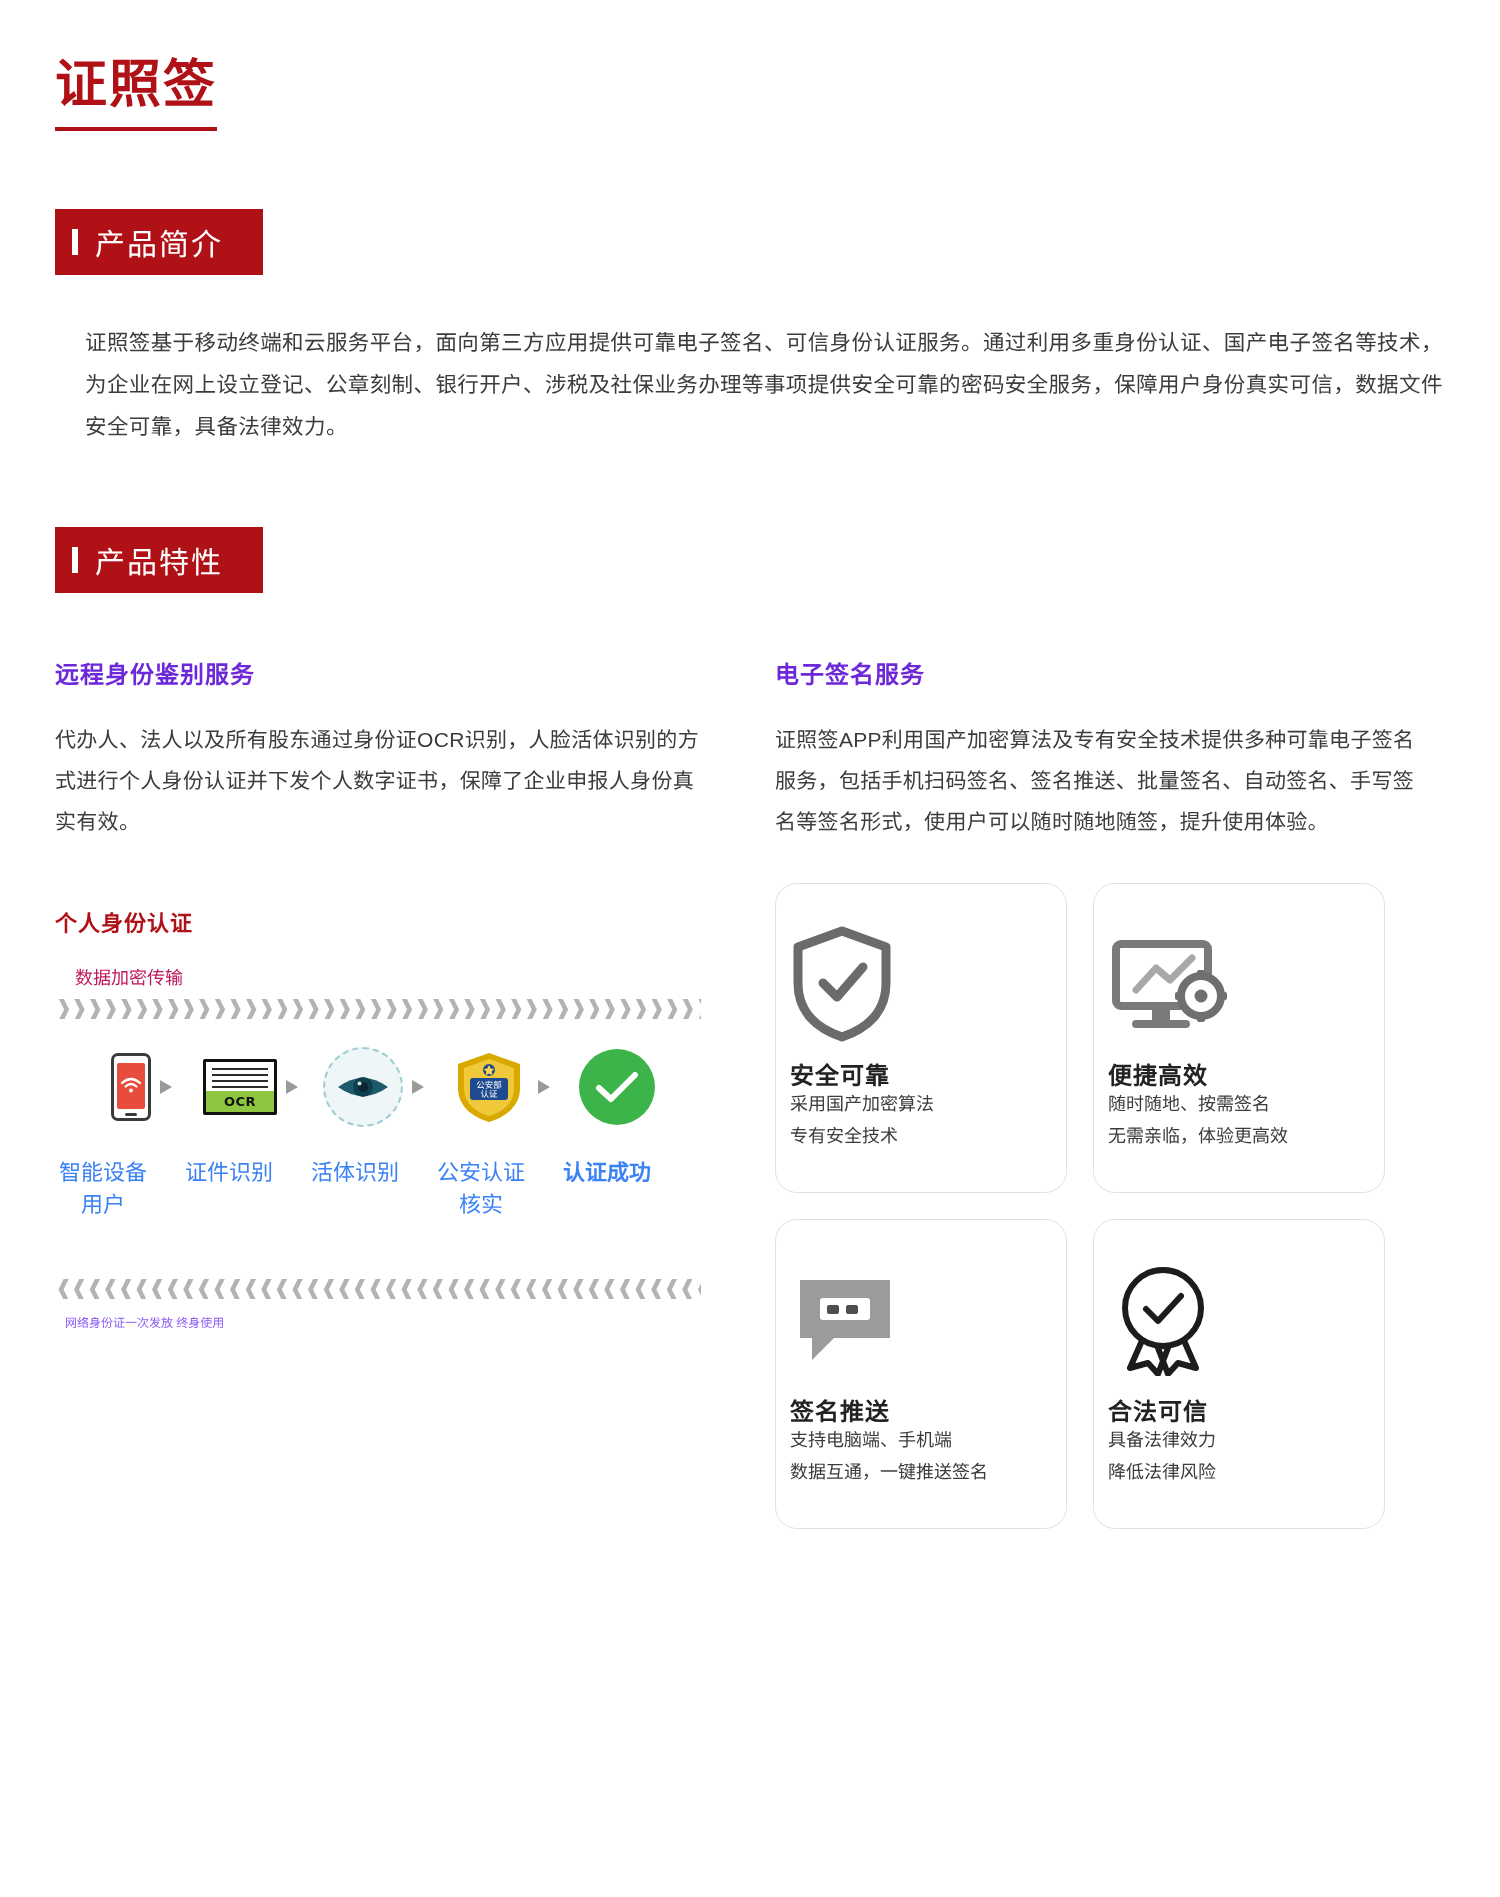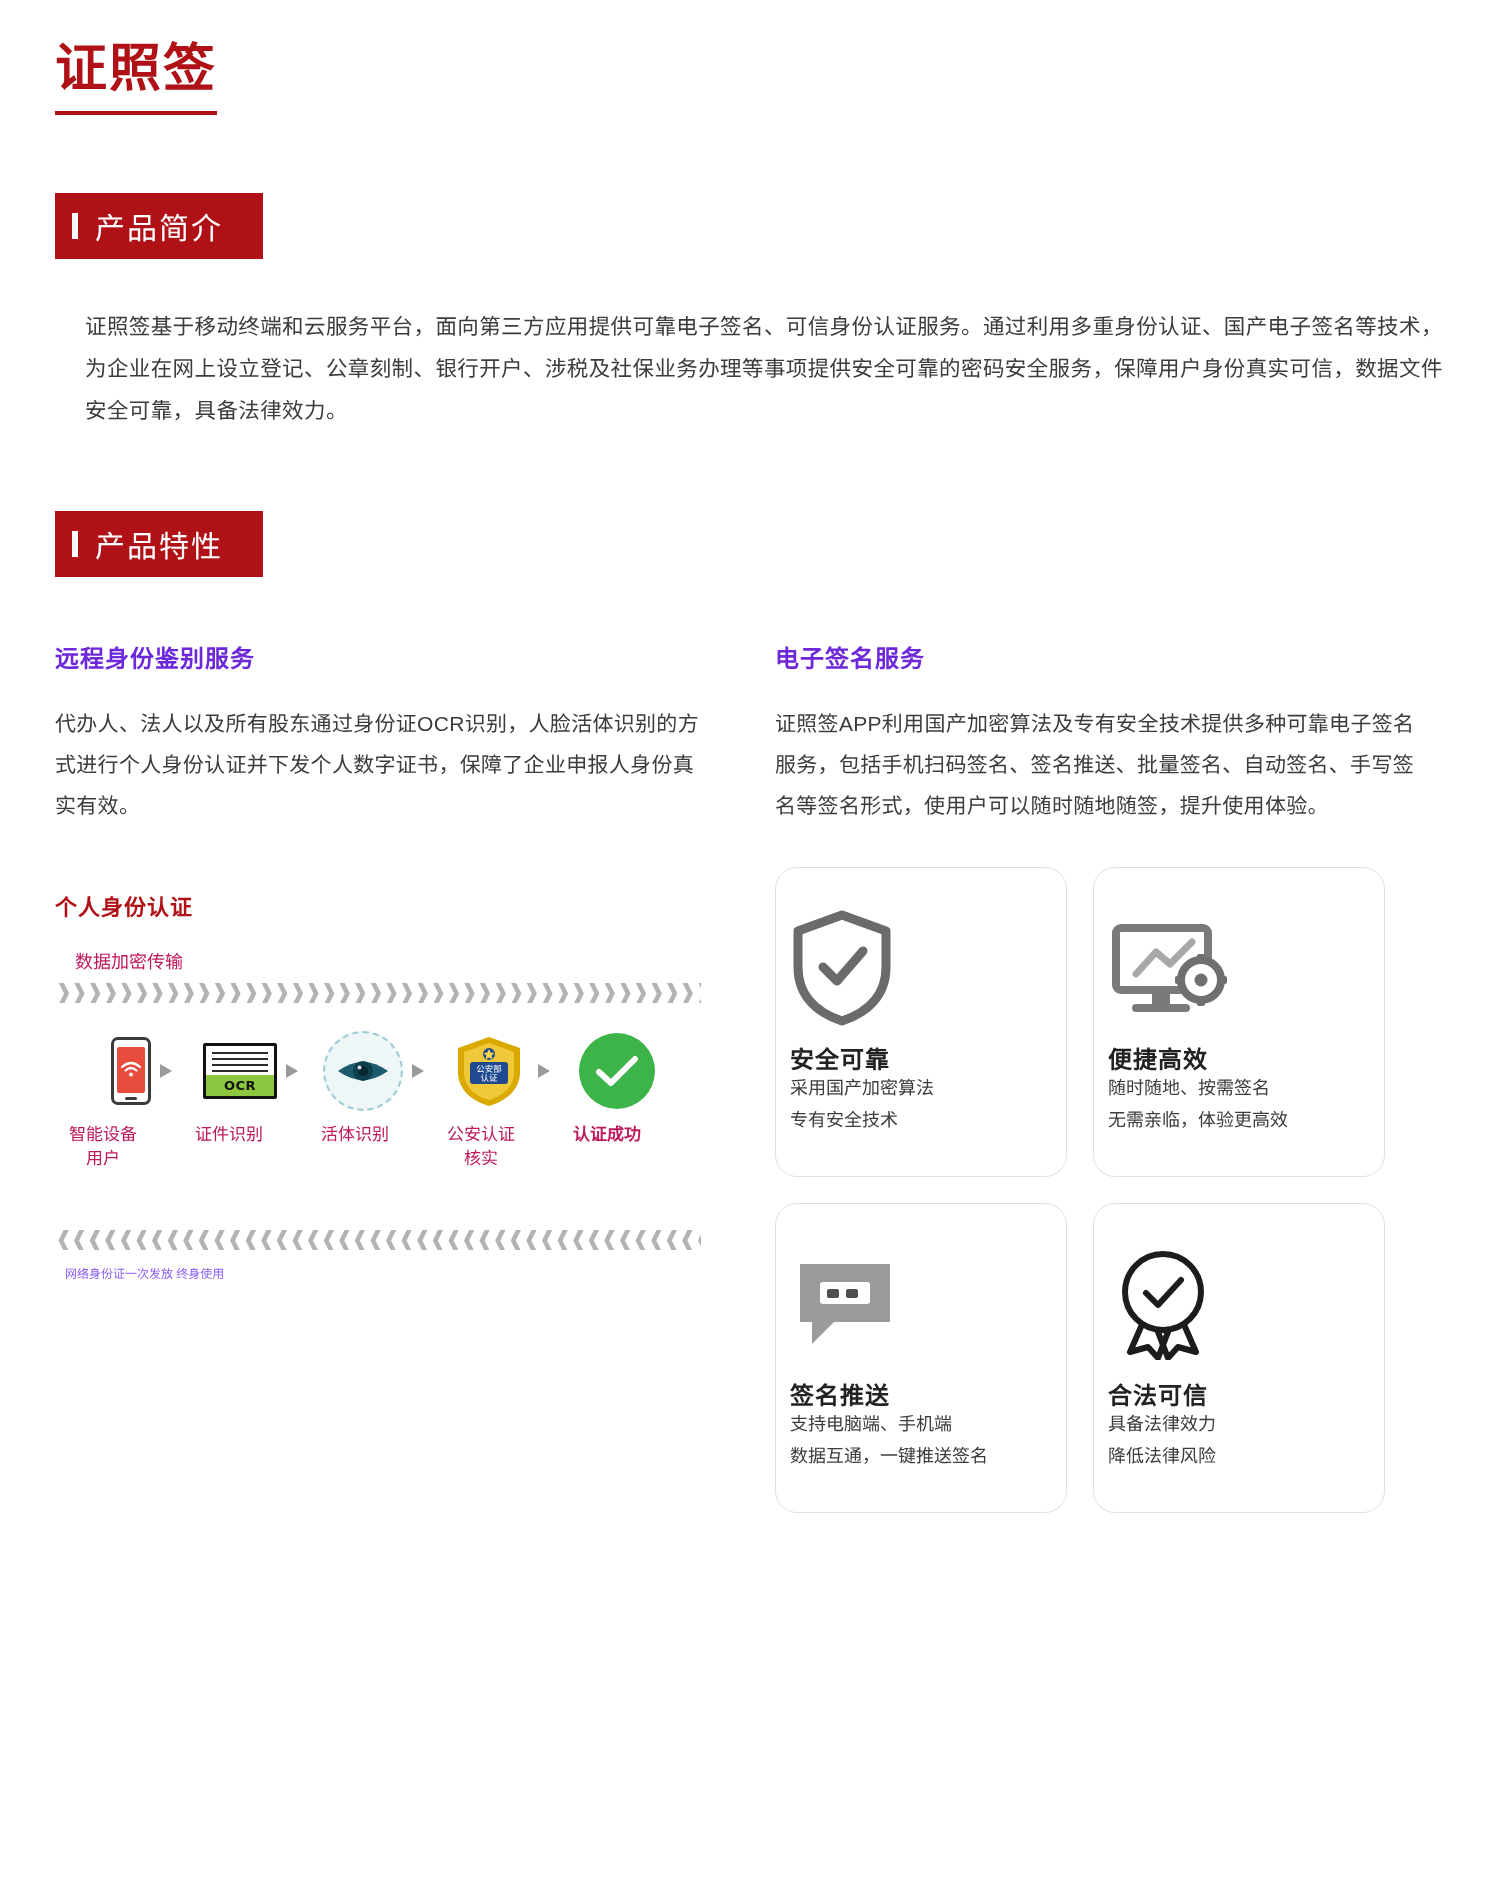--- a/index.html
+++ b/index.html
@@ -12,21 +12,21 @@
     min-height: 1897px;
     font-family: "Liberation Sans", "DejaVu Sans", sans-serif;
     color: #333333;
     -webkit-font-smoothing: antialiased;
   }
   .page {
     position: relative;
     width: 1500px;
     min-height: 1897px;
     box-sizing: border-box;
-    padding: 0 55px;
+    padding: 16px 55px;
   }
 
   
   .main-title-wrap {
     padding-top: 40px;
   }
   .main-title {
     display: inline-block;
     font-size: 52px;
     font-weight: bold;
@@ -136,23 +136,23 @@
     text-align: center;
     flex: 0 0 96px;
   }
   .step-icon {
     height: 84px;
     display: flex;
     align-items: center;
     justify-content: flex-end;
   }
   .step-label {
-    margin-top: 10px;
-    font-size: 17px;
-    color: #be185d;
+    margin-top: 28px;
+    font-size: 22px;
+    color: #3b82f6;
     line-height: 1.45;
   }
   .step.success .step-label {
     font-weight: bold;
   }
   .arrow {
     flex: 0 0 30px;
     height: 84px;
     display: flex;
     align-items: center;

